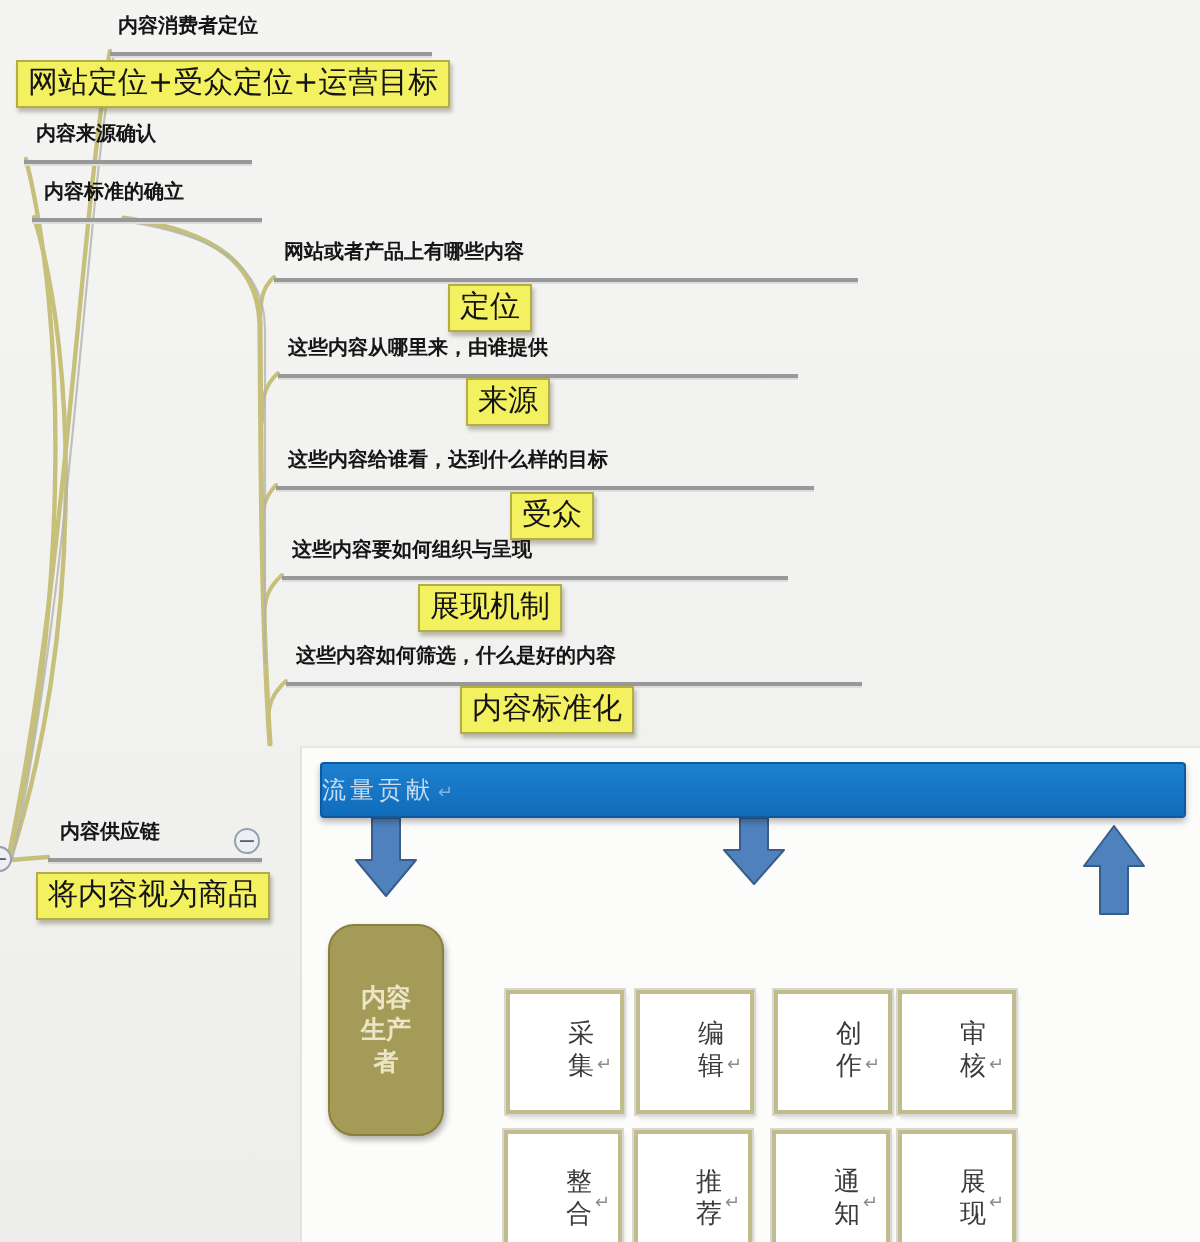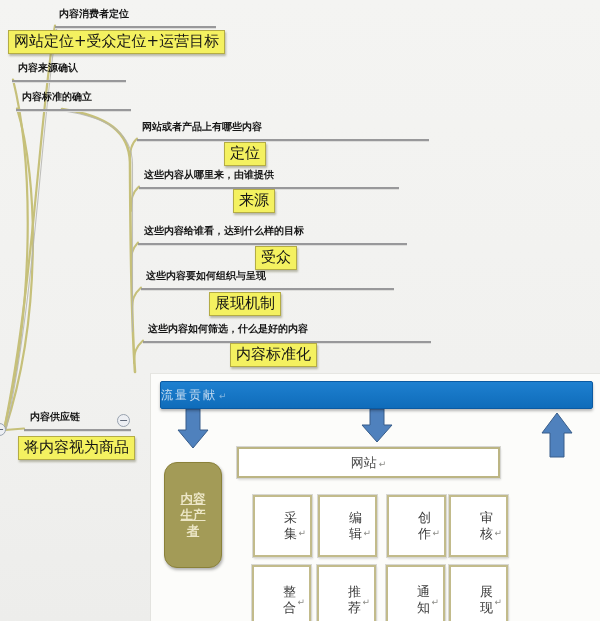--- a/index.html
+++ b/index.html
@@ -46,21 +46,21 @@
     text-align:center;line-height:27px;font-size:13px;color:#4c4c4c;
     box-shadow:1px 2px 2px rgba(0,0,0,.12);
   }
   .sidebox{
     position:absolute;z-index:3;border-radius:13px;
     display:flex;align-items:center;justify-content:center;
     box-shadow:1px 2px 3px rgba(0,0,0,.3);
   }
   .sidebox .vword{
     width:28px;font-size:12.5px;font-weight:700;line-height:16px;
-    word-break:break-all;text-align:center;text-decoration:underline;
+    word-break:break-all;text-align:center;
   }
   .producer{left:164px;top:462px;width:56px;height:104px;
     background:#a39b57;border:1px solid #8a8139;color:#ece6c6;}
   .consumer{left:528px;top:458px;width:58px;height:104px;
     background:#4f81bd;border:1px solid #35689f;color:#d9e6f5;}
   .pbox{
     position:absolute;width:39px;z-index:3;background:#fff;
     border:2px solid #c2bb8b;outline:1px solid #d8d8d3;
     box-shadow:1px 2px 2px rgba(0,0,0,.14);
     display:flex;justify-content:center;box-sizing:content-box;padding-left:16px;
@@ -130,21 +130,20 @@
   <div class="topic" style="left:143px;top:319px;width:283px;padding-left:5px">这些内容如何筛选，什么是好的内容</div>
   <div class="tag" style="left:230px;top:343px">内容标准化</div>
 
   <div class="topic" style="left:24px;top:407px;width:101px">内容供应链</div>
   <div class="collapse" style="left:117px;top:414px">−</div>
   <div class="collapse" style="left:-7px;top:423px">−</div>
   <div class="tag" style="left:18px;top:436px">将内容视为商品</div>
 
   <div class="bluebar"><span>流量贡献</span><span class="ret-inline">↵</span></div>
 
-  <div class="wbox"><span>网站</span><span class="ret-inline">↵</span></div>
 
   <div class="sidebox producer">
     <div class="vword">内容生产者</div>
   </div>
 
   <div class="pbox row1" style="left:253px">
     <div class="vword">采集</div>
     <span class="ret">↵</span>
   </div>
   <div class="pbox row1" style="left:318px">

